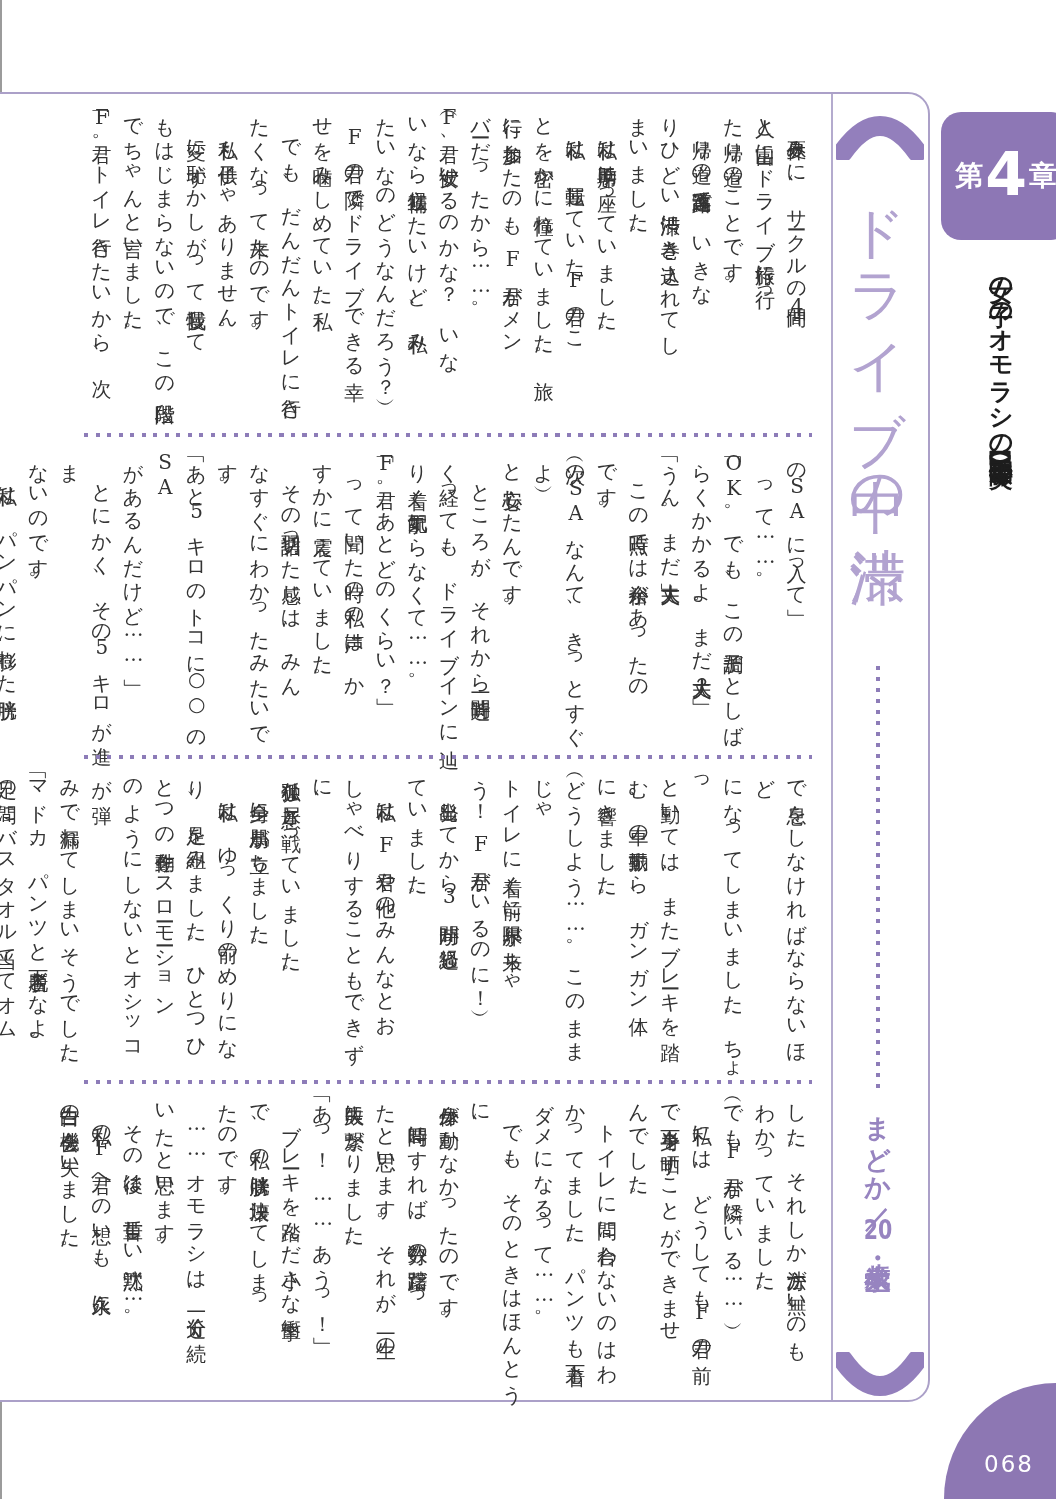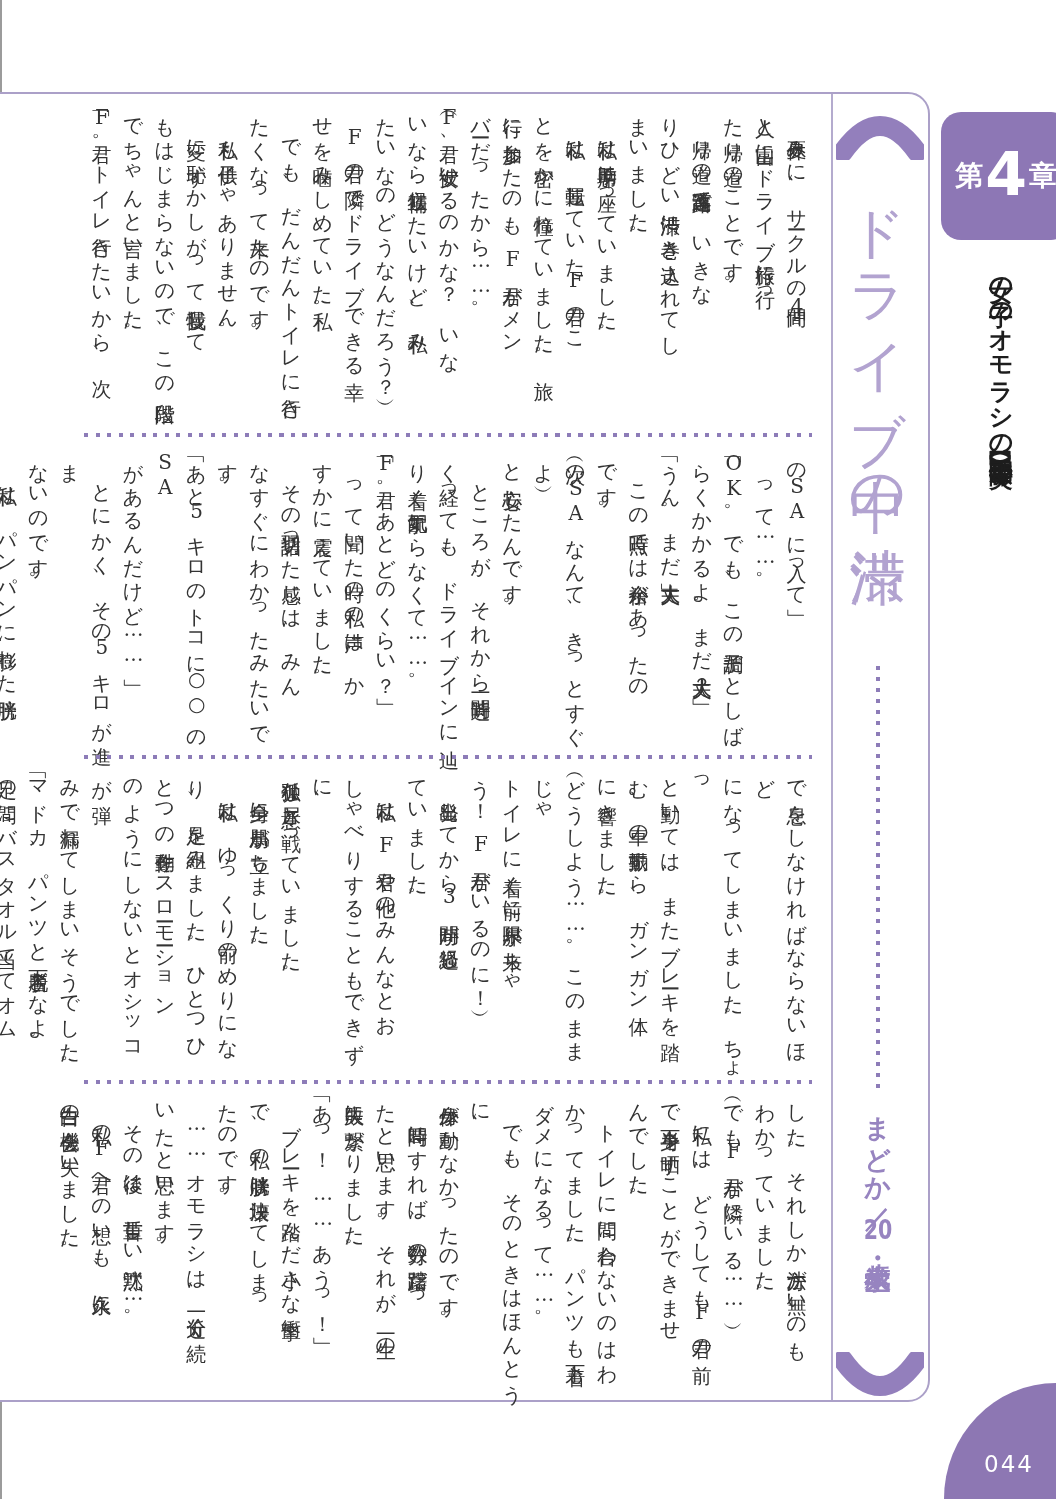--- a/index.html
+++ b/index.html
@@ -197,13 +197,13 @@
 </svg>
 
 <div class="chapter-box">
   <span class="small">第</span>
   <span class="big">4</span>
   <span class="small">章</span>
 </div>
 <div class="chapter-subtitle">女の子のオモラシの実際【青年期】</div>
 
 <div class="page-blob"></div>
-<div class="page-num">044</div>
+<div class="page-num">068</div>
 
 </body></html>

